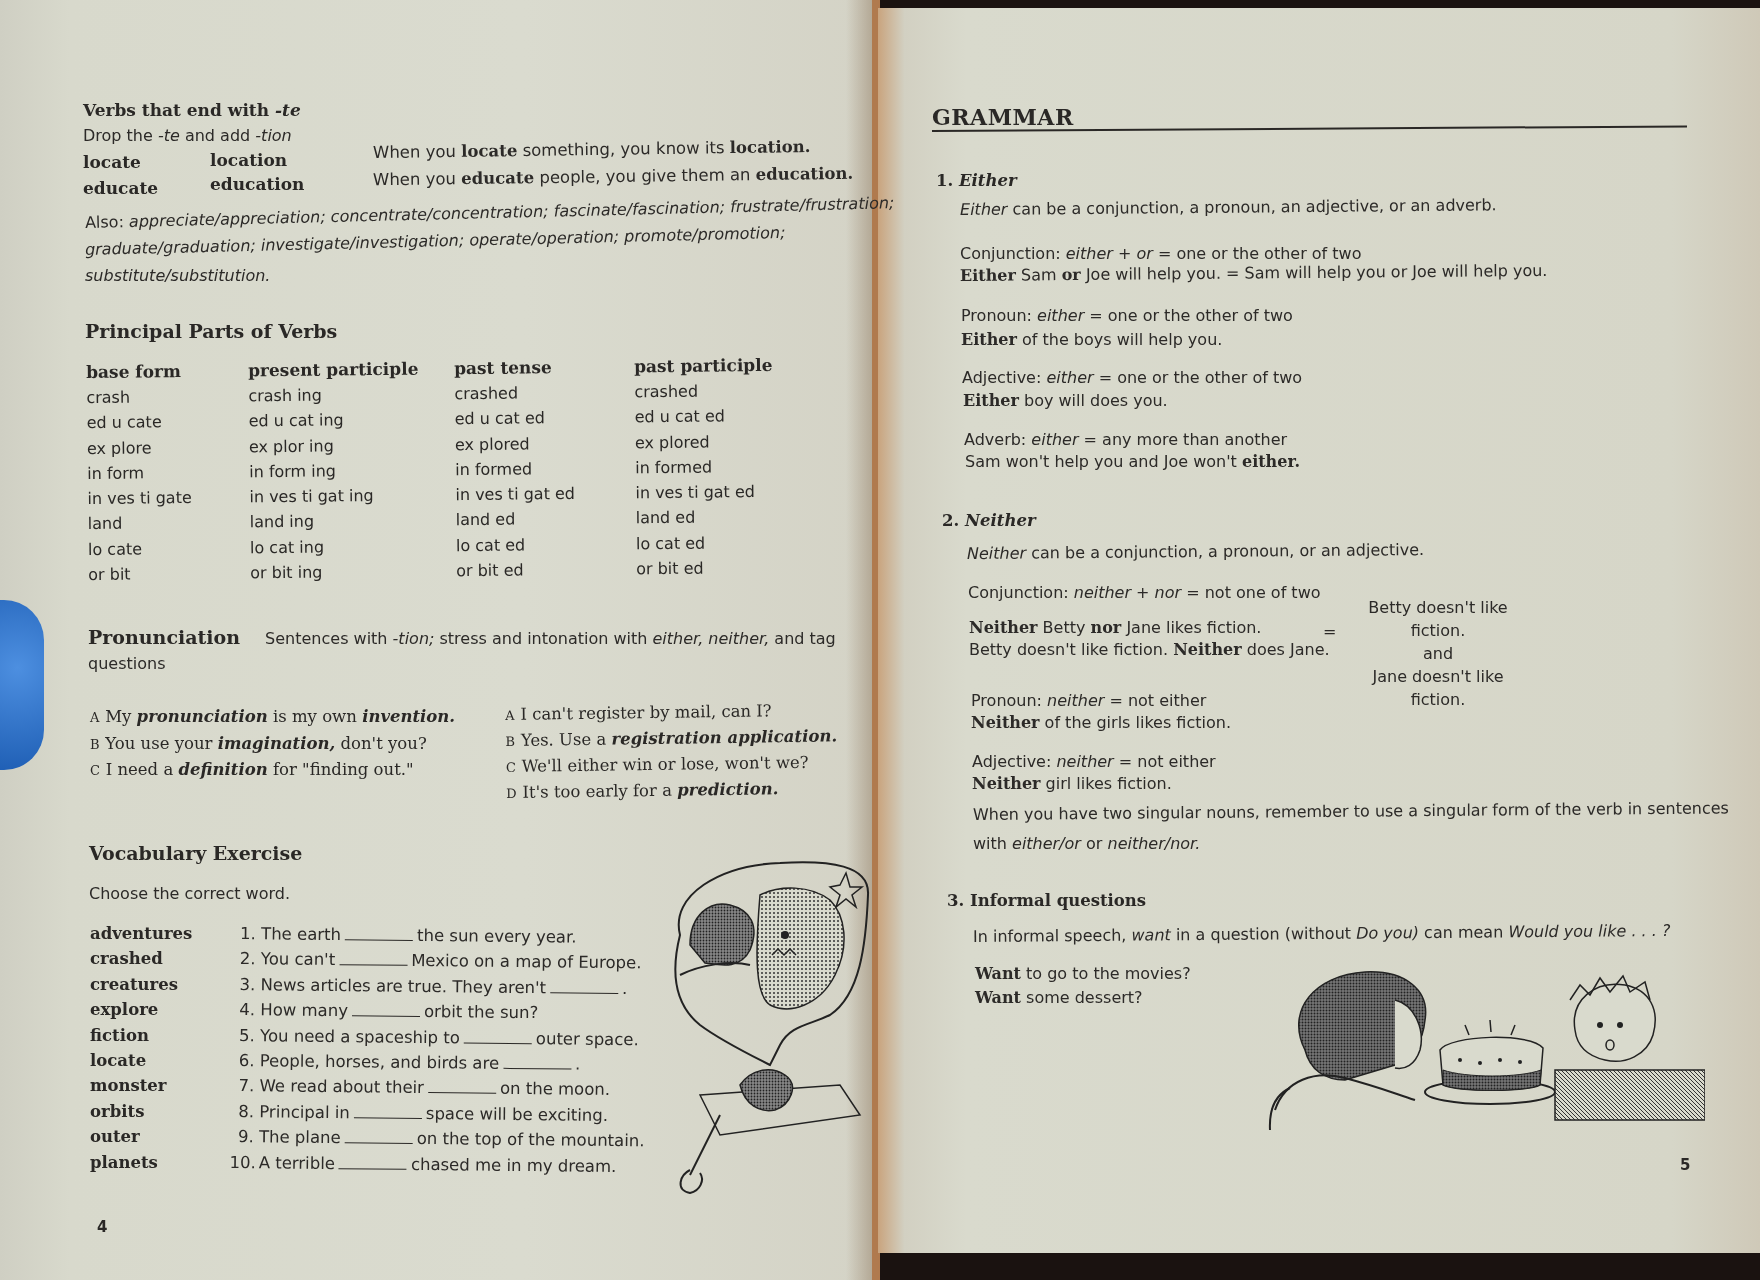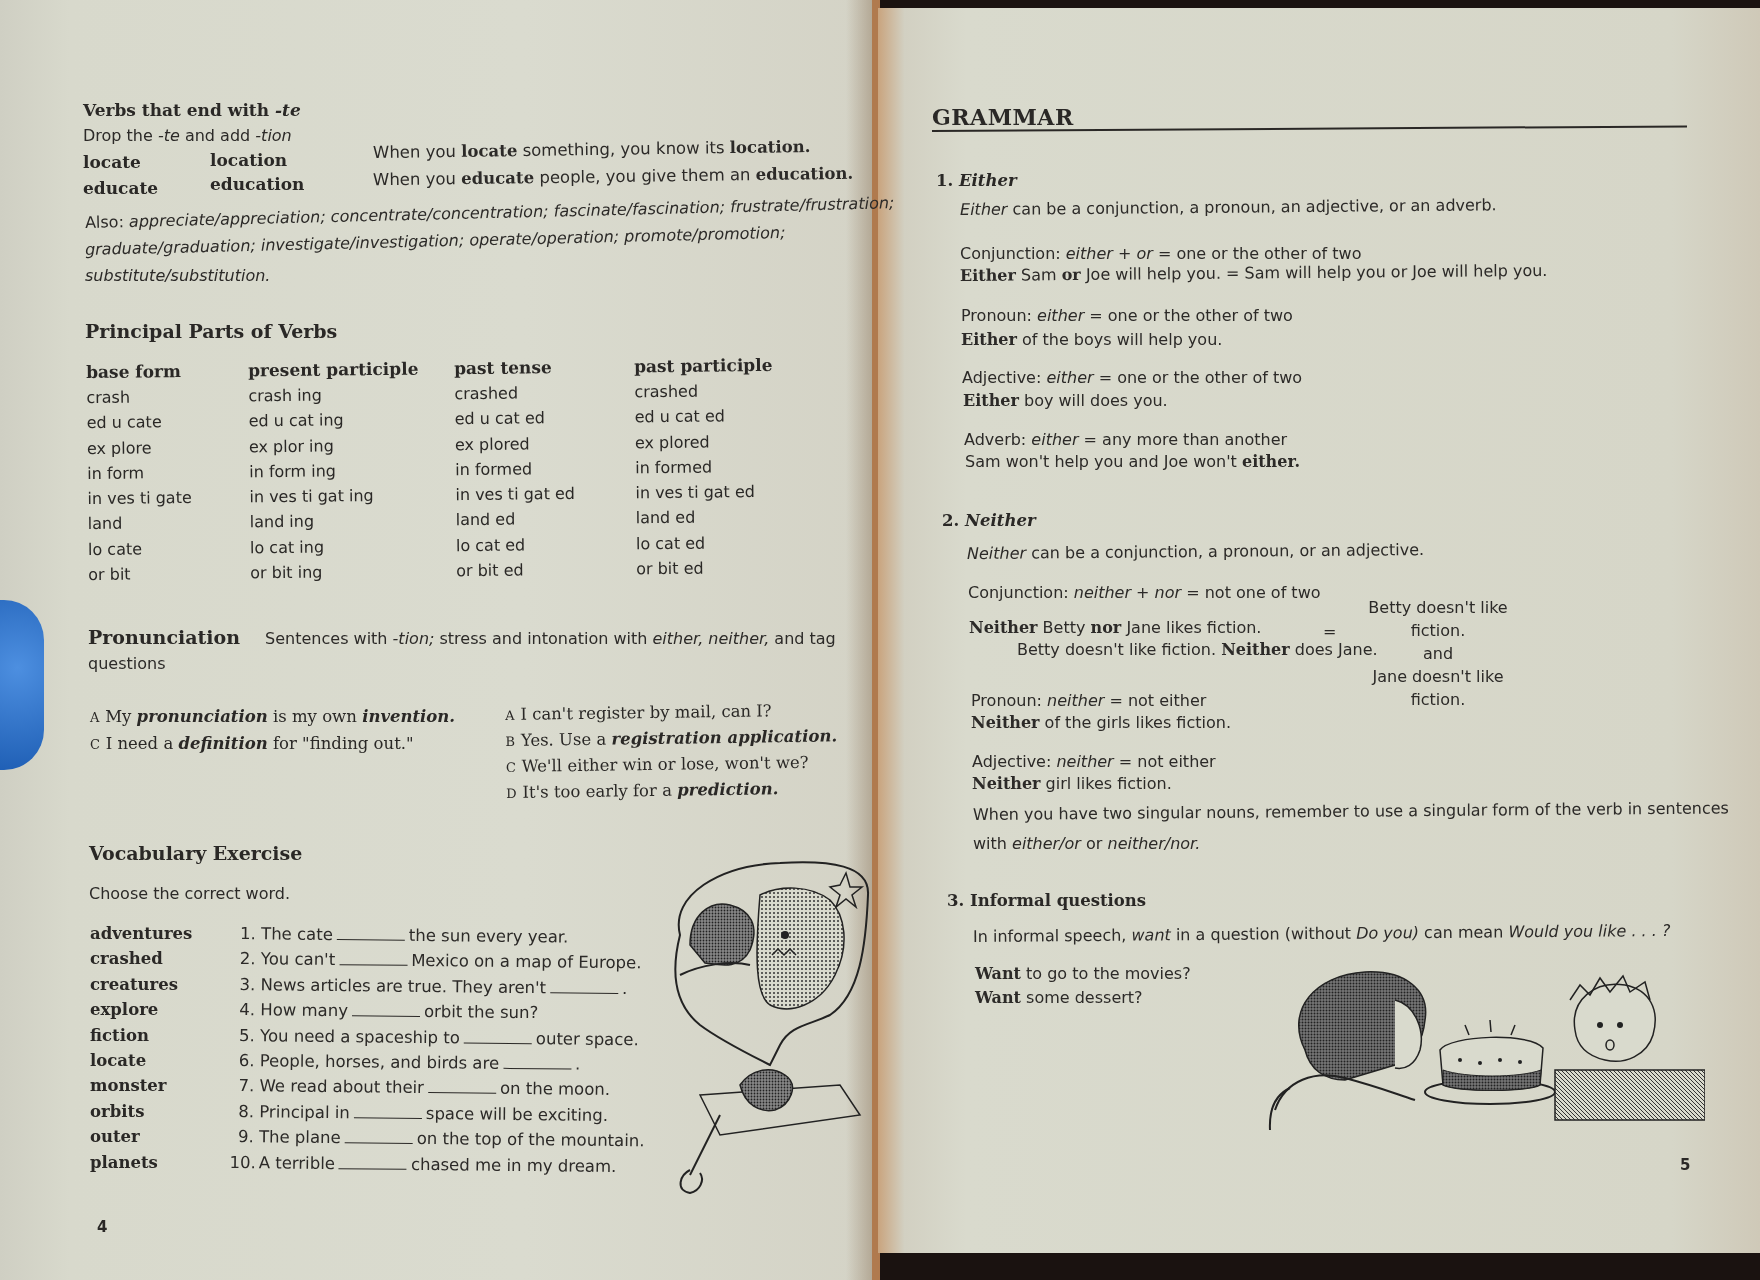--- a/index.html
+++ b/index.html
@@ -150,20 +150,21 @@
 
 <div>
   <div class="abs row" style="left:88px;top:626px;">
     <span class="h2" style="margin-right:20px;">Pronunciation</span>
     <span class="txt"><span>Sentences with</span> <span class="i">-tion;</span> <span>stress and intonation with</span> <span class="i">either,</span> <span class="i">neither,</span> <span>and tag</span></span>
   </div>
   <div class="abs txt" style="left:88px;top:654px;">questions</div>
 
   <div class="abs ser row" style="left:90px;top:704px;font-size:16.5px;line-height:25.5px;">
     <div><span class="sc">A</span> <span>My </span><span class="bi">pronunciation</span><span> is my own </span><span class="bi">invention.</span></div>
+    <div><span class="sc">B</span> <span>You use your </span><span class="bi">imagination,</span><span> don't you?</span></div>
     <div><span class="sc">C</span> <span>I need a </span><span class="bi">definition</span><span> for "finding out."</span></div>
   </div>
   <div class="abs ser row" style="left:505px;top:702px;font-size:16.5px;line-height:25px;transform:rotate(-0.8deg);transform-origin:left top;">
     <div><span class="sc">A</span> <span>I can't register by mail, can I?</span></div>
     <div><span class="sc">B</span> <span>Yes. Use a </span><span class="bi">registration application.</span></div>
     <div><span class="sc">C</span> <span>We'll either win or lose, won't we?</span></div>
     <div><span class="sc">D</span> <span>It's too early for a </span><span class="bi">prediction.</span></div>
   </div>
 </div>
 
@@ -178,21 +179,21 @@
     <div>explore</div>
     <div>fiction</div>
     <div>locate</div>
     <div>monster</div>
     <div>orbits</div>
     <div>outer</div>
     <div>planets</div>
   </div>
 
   <div class="abs txt row" style="left:232px;top:921px;font-size:16.5px;line-height:25.4px;transform:rotate(0.6deg);transform-origin:left top;">
-    <div><span style="display:inline-block;width:24px;text-align:right;">1.</span> <span>The cate</span><span class="blank"></span><span>the sun every year.</span></div>
+    <div><span style="display:inline-block;width:24px;text-align:right;">1.</span> <span>The earth</span><span class="blank"></span><span>the sun every year.</span></div>
     <div><span style="display:inline-block;width:24px;text-align:right;">2.</span> <span>You can't</span><span class="blank"></span><span>Mexico on a map of Europe.</span></div>
     <div><span style="display:inline-block;width:24px;text-align:right;">3.</span> <span>News articles are true. They aren't</span><span class="blank"></span><span>.</span></div>
     <div><span style="display:inline-block;width:24px;text-align:right;">4.</span> <span>How many</span><span class="blank"></span><span>orbit the sun?</span></div>
     <div><span style="display:inline-block;width:24px;text-align:right;">5.</span> <span>You need a spaceship to</span><span class="blank"></span><span>outer space.</span></div>
     <div><span style="display:inline-block;width:24px;text-align:right;">6.</span> <span>People, horses, and birds are</span><span class="blank"></span><span>.</span></div>
     <div><span style="display:inline-block;width:24px;text-align:right;">7.</span> <span>We read about their</span><span class="blank"></span><span>on the moon.</span></div>
     <div><span style="display:inline-block;width:24px;text-align:right;">8.</span> <span>Principal in</span><span class="blank"></span><span>space will be exciting.</span></div>
     <div><span style="display:inline-block;width:24px;text-align:right;">9.</span> <span>The plane</span><span class="blank"></span><span>on the top of the mountain.</span></div>
     <div><span style="display:inline-block;width:24px;text-align:right;">10.</span> <span>A terrible</span><span class="blank"></span><span>chased me in my dream.</span></div>
   </div>
@@ -264,21 +265,21 @@
   </div>
   <div class="abs txt row" style="left:967px;top:544px;transform:rotate(-0.5deg);transform-origin:left;">
     <span class="i">Neither</span> <span>can be a conjunction, a pronoun, or an adjective.</span>
   </div>
   <div class="abs txt row" style="left:968px;top:583px;">
     <span>Conjunction:</span> <span class="i">neither + nor</span> <span>= not one of two</span>
   </div>
   <div class="abs txt row" style="left:969px;top:618px;">
     <span class="b ser">Neither</span> <span>Betty</span> <span class="b ser">nor</span> <span>Jane likes fiction.</span>
   </div>
-  <div class="abs txt row" style="left:969px;top:640px;margin-left:48px;">
+  <div class="abs txt row" style="left:969px;top:640px;">
     <span>Betty doesn't like fiction.</span> <span class="b ser">Neither</span> <span>does Jane.</span>
   </div>
   <div class="abs txt" style="left:1323px;top:622px;">=</div>
   <div class="abs txt" style="left:1343px;top:596px;text-align:center;width:190px;line-height:23px;">
     <div>Betty doesn't like fiction.</div>
     <div>and</div>
     <div>Jane doesn't like fiction.</div>
   </div>
   <div class="abs txt row" style="left:971px;top:691px;">
     <span>Pronoun:</span> <span class="i">neither</span> <span>= not either</span>

